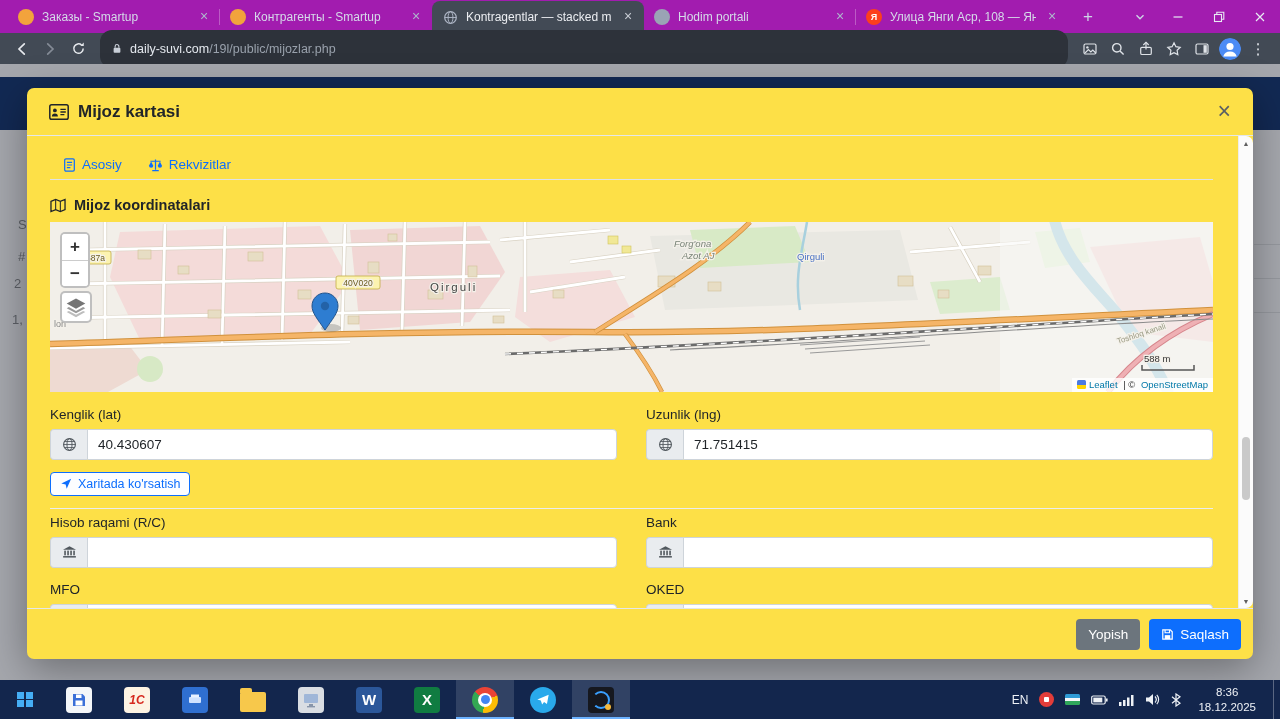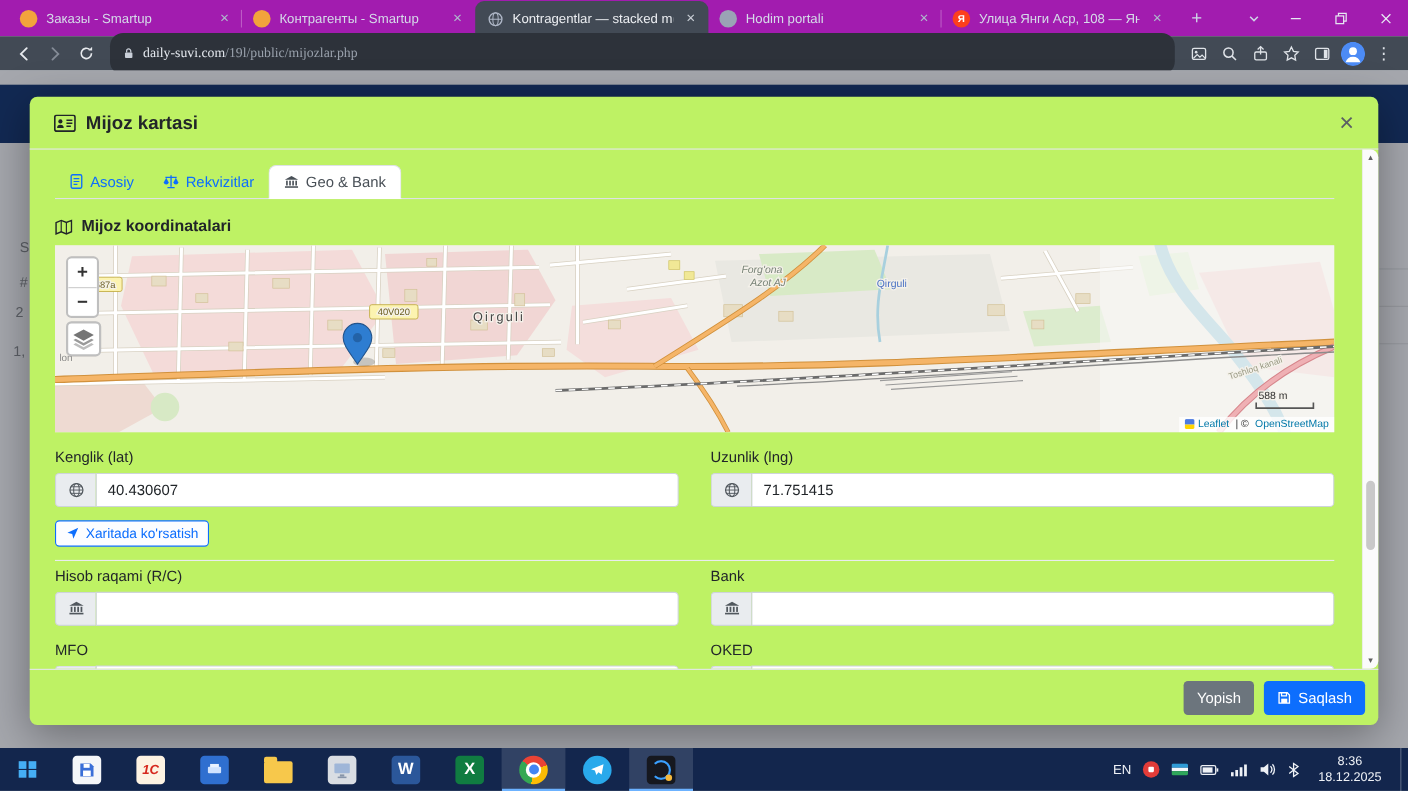--- a/index.html
+++ b/index.html
@@ -30,36 +30,36 @@
   .ts-btn { width:34px; height:33px; display:flex; align-items:center; justify-content:center; color:#cdd5e6; }
   .winbtn { width:41px; height:33px; display:flex; align-items:center; justify-content:center; color:#e7ebf3; }
 
   
   .toolbar { position:absolute; top:33px; left:0; width:100%; height:31px; background:#424a55;
              display:flex; align-items:center; padding:0 8px; }
   .navbtn { width:28px; height:28px; display:flex; align-items:center; justify-content:center;
             color:#e7eaee; flex:none; }
   .navbtn.disabled { color:#848b96; }
   .urlbar { flex:1; height:38px; background:#2d323a; border-radius:12px; display:flex;
-            align-items:center; padding:0 11px; gap:7px; margin:0 8px; font-size:12.5px; min-width:0;font-family:Liberation Serif, serif; }
+            align-items:center; padding:0 11px; gap:7px; margin:0 8px; font-size:12.5px; min-width:0; }
   .url-domain { color:#e4e8ee; }
   .url-path { color:#99a1ac; }
   .toolicon { width:28px; height:28px; display:flex; align-items:center; justify-content:center;
               color:#dfe3e8; flex:none; }
   .avatar { width:22px; height:22px; border-radius:50%; overflow:hidden; }
 
   
   .page { position:absolute; top:64px; left:0; width:1280px; height:616px; background:#cbced3; }
   .app-band { position:absolute; top:13px; left:0; width:100%; height:53px; background:#0f2c5f; }
   .frag { position:absolute; color:#6f7379; font-size:13px; }
   .rline { position:absolute; right:0; width:26px; height:1px; background:#b7babf; }
   .backdrop { position:absolute; inset:0; background:rgba(30,34,40,0.22); }
 
   
-  .modal { position:absolute; left:27px; top:88px; width:1226px; height:571px; background:#bef264;
+  .modal { position:absolute; left:27px; top:88px; width:1226px; height:571px; background:#fde047;
            border-radius:7px; box-shadow:0 10px 40px rgba(0,0,0,.35); }
   .modal-header { height:48px; display:flex; align-items:center; padding:0 22px;
                   border-bottom:1px solid #e4e7eb; }
   .modal-title { display:flex; align-items:center; gap:9px; font-size:17px; font-weight:bold; color:#212529; }
   .modal-close { margin-left:auto; font-size:23px; color:#5a5f64; line-height:1; }
   .modal-body { position:absolute; top:48px; left:0; right:15px; bottom:51px; overflow:hidden;
                 padding:0 25px 0 23px; }
   .modal-footer { position:absolute; left:0; right:0; bottom:0; height:51px; border-top:1px solid #e4e7eb;
                   display:flex; align-items:center; justify-content:flex-end; gap:9px; padding:0 12px; }
   .btn { height:31px; display:inline-flex; align-items:center; gap:6px; padding:0 12px;
@@ -332,31 +332,20 @@
           <span>Asosiy</span>
         </div>
         <div class="nav-link">
           <svg width="15" height="14" viewBox="0 0 16 15">
               <path d="M8 1.5v11M4.5 13.5h7M2.5 3.5h11" stroke="currentColor" stroke-width="1.3" fill="none"></path>
               <path d="M1 8.2a2.3 2.3 0 0 0 4.6 0L3.3 3.8z" fill="currentColor"></path>
               <path d="M10.4 8.2a2.3 2.3 0 0 0 4.6 0L12.7 3.8z" fill="currentColor"></path>
             </svg>
           <span>Rekvizitlar</span>
         </div>
-        <div class="nav-link active">
-          <svg width="14" height="14" viewBox="0 0 16 16">
-              <path d="M8 1.2 15 5H1z" fill="#495057"></path>
-              <rect x="2.4" y="6" width="1.7" height="5" fill="#495057"></rect>
-              <rect x="5.6" y="6" width="1.7" height="5" fill="#495057"></rect>
-              <rect x="8.8" y="6" width="1.7" height="5" fill="#495057"></rect>
-              <rect x="12" y="6" width="1.7" height="5" fill="#495057"></rect>
-              <rect x="1.2" y="11.8" width="13.6" height="1.6" fill="#495057"></rect>
-            </svg>
-          <span>Geo &amp; Bank</span>
-        </div>
       </div>
 
       
       <div class="section-title">
         <svg width="16" height="15" viewBox="0 0 17 16">
             <path d="M1 3.6 6 1.5l5 2 5-2v10.9l-5 2.1-5-2-5 2z" fill="none" stroke="#212529" stroke-width="1.4"></path>
             <path d="M6 1.8v11M11 3.6v11" stroke="#212529" stroke-width="1.1"></path>
           </svg>
         <span>Mijoz koordinatalari</span>
       </div>

